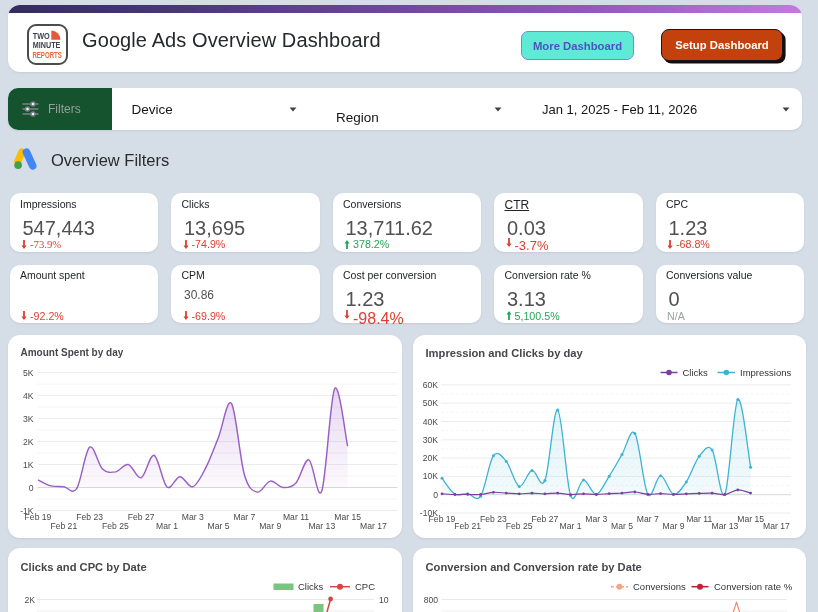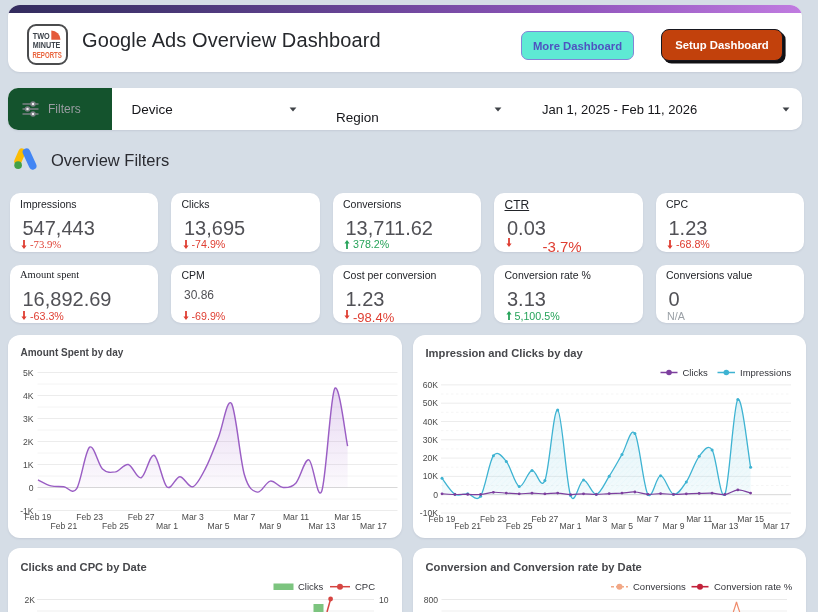--- a/index.html
+++ b/index.html
@@ -88,61 +88,60 @@
   <div class="abs" style="left:11.5px; top:45px; font-size:10.7px; display:flex; align-items:center;">
       <svg width="6" height="9" viewBox="0 0 6 9" style="margin-right:3px">
         <path d="M3 0 L5.6 3.6 L3.9 3.6 L3.9 9 L2.1 9 L2.1 3.6 L0.4 3.6 Z" fill="#27a35a"></path>
       </svg>
       <span style="color:#27a35a">378.2%</span>
     </div>
 </div>
 <div class="card" style="left:494px; top:193px; width:148.5px; height:58.5px;">
   <div class="abs" style="left:10.5px; top:4.5px; font-size:12px; color:#222429;text-decoration:underline;">CTR</div>
   <div class="abs" style="left:13px; top:23.5px; font-size:20px; color:#515156;">0.03</div>
-  <div class="abs" style="left:11.5px; top:45px; font-size:15px; display:flex; align-items:flex-start;gap:28px;">
+  <div class="abs" style="left:11.5px; top:45px; font-size:13px; display:flex; align-items:flex-start;">
       <svg width="6" height="9" viewBox="0 0 6 9" style="margin-right:3px">
         <path d="M3 9 L0.4 5.4 L2.1 5.4 L2.1 0 L3.9 0 L3.9 5.4 L5.6 5.4 Z" fill="#df3e32"></path>
       </svg>
       <span style="color:#df3e32">-3.7%</span>
     </div>
 </div>
 <div class="card" style="left:655.5px; top:193px; width:148.5px; height:58.5px;">
   <div class="abs" style="left:10.5px; top:4.5px; font-size:10.5px; color:#222429;">CPC</div>
   <div class="abs" style="left:13px; top:23.5px; font-size:20px; color:#515156;">1.23</div>
   <div class="abs" style="left:11.5px; top:45px; font-size:10.7px; display:flex; align-items:center;">
       <svg width="6" height="9" viewBox="0 0 6 9" style="margin-right:3px">
         <path d="M3 9 L0.4 5.4 L2.1 5.4 L2.1 0 L3.9 0 L3.9 5.4 L5.6 5.4 Z" fill="#df3e32"></path>
       </svg>
       <span style="color:#df3e32">-68.8%</span>
     </div>
 </div>
 <div class="card" style="left:9.5px; top:264.8px; width:148.5px; height:58.5px;">
-  <div class="abs" style="left:10.5px; top:4.5px; font-size:10.5px; color:#222429;font-family:Liberation Serif, serif;">Amount spent</div>
-  <div class="abs" style="left:13px; top:23.5px; font-size:20px; color:#515156;">16,892.69</div>
-  <div class="abs" style="left:11.5px; top:45px; font-size:10.7px; display:flex; align-items:center;">
-      <svg width="6" height="9" viewBox="0 0 6 9" style="margin-right:3px">
-        <path d="M3 9 L0.4 5.4 L2.1 5.4 L2.1 0 L3.9 0 L3.9 5.4 L5.6 5.4 Z" fill="#df3e32"></path>
-      </svg>
-      <span style="color:#df3e32">-63.3%</span>
+  <div class="abs" style="left:10.5px; top:4.5px; font-size:10.5px; color:#222429;">Amount spent</div>
+  <div class="abs" style="left:11.5px; top:45px; font-size:10.7px; display:flex; align-items:center;">
+      <svg width="6" height="9" viewBox="0 0 6 9" style="margin-right:3px">
+        <path d="M3 9 L0.4 5.4 L2.1 5.4 L2.1 0 L3.9 0 L3.9 5.4 L5.6 5.4 Z" fill="#df3e32"></path>
+      </svg>
+      <span style="color:#df3e32">-92.2%</span>
     </div>
 </div>
 <div class="card" style="left:171px; top:264.8px; width:148.5px; height:58.5px;">
   <div class="abs" style="left:10.5px; top:4.5px; font-size:10.5px; color:#222429;">CPM</div>
   <div class="abs" style="left:13px; top:23.5px; font-size:12px; color:#515156;">30.86</div>
   <div class="abs" style="left:11.5px; top:45px; font-size:10.7px; display:flex; align-items:center;">
       <svg width="6" height="9" viewBox="0 0 6 9" style="margin-right:3px">
         <path d="M3 9 L0.4 5.4 L2.1 5.4 L2.1 0 L3.9 0 L3.9 5.4 L5.6 5.4 Z" fill="#df3e32"></path>
       </svg>
       <span style="color:#df3e32">-69.9%</span>
     </div>
 </div>
 <div class="card" style="left:332.5px; top:264.8px; width:148.5px; height:58.5px;">
   <div class="abs" style="left:10.5px; top:4.5px; font-size:10.5px; color:#222429;">Cost per conversion</div>
   <div class="abs" style="left:13px; top:23.5px; font-size:20px; color:#515156;">1.23</div>
-  <div class="abs" style="left:11.5px; top:45px; font-size:13px; display:flex; align-items:flex-start;">
+  <div class="abs" style="left:11.5px; top:45px; font-size:16px; display:flex; align-items:flex-start;">
       <svg width="6" height="9" viewBox="0 0 6 9" style="margin-right:3px">
         <path d="M3 9 L0.4 5.4 L2.1 5.4 L2.1 0 L3.9 0 L3.9 5.4 L5.6 5.4 Z" fill="#df3e32"></path>
       </svg>
       <span style="color:#df3e32">-98.4%</span>
     </div>
 </div>
 <div class="card" style="left:494px; top:264.8px; width:148.5px; height:58.5px;">
   <div class="abs" style="left:10.5px; top:4.5px; font-size:10.5px; color:#222429;">Conversion rate %</div>
   <div class="abs" style="left:13px; top:23.5px; font-size:20px; color:#515156;">3.13</div>
   <div class="abs" style="left:11.5px; top:45px; font-size:10.7px; display:flex; align-items:center;">

